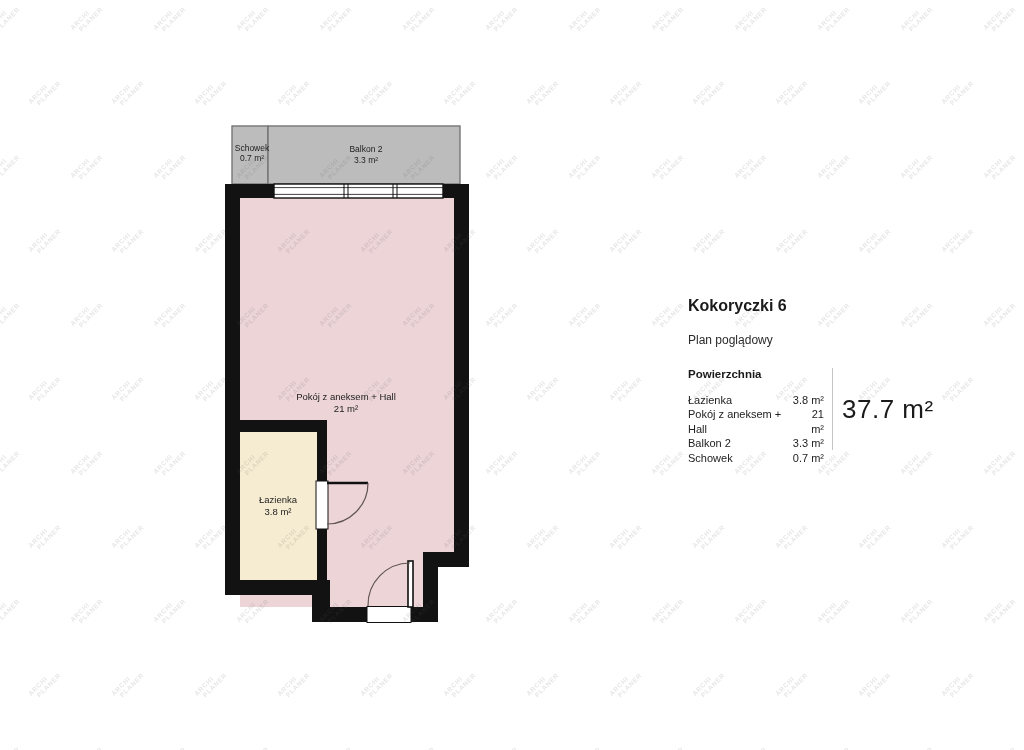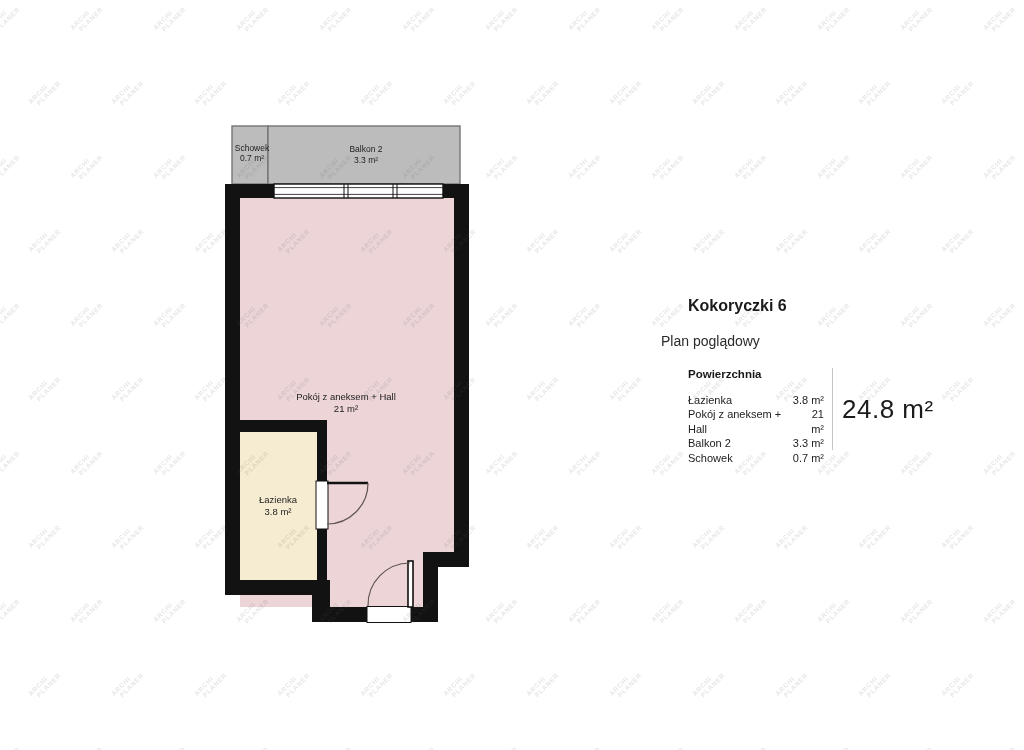--- a/index.html
+++ b/index.html
@@ -14,21 +14,21 @@
   svg.plan text{
     font-family:"Liberation Sans", sans-serif;
     fill:#1d1d1d;
     text-anchor:middle;
   }
   .plan-label{font-size:9.5px;}
   .plan-label-sm{font-size:8.5px;}
 
   
   .title{position:absolute;left:688px;top:297px;font-size:16px;font-weight:700;color:#1a1a1a;}
-  .subtitle{position:absolute;left:661px;top:333px;font-size:14px;color:#2a2a2a;}
+  .subtitle{position:absolute;left:688px;top:333px;font-size:12px;color:#2a2a2a;}
   .heading{position:absolute;left:688px;top:368px;font-size:11.5px;font-weight:700;color:#1a1a1a;}
   .rows{position:absolute;left:688px;top:393px;width:136px;}
   .row{display:flex;justify-content:space-between;font-size:11px;line-height:14.4px;color:#222;}
   .row .val{text-align:right;}
   .divider{position:absolute;left:832px;top:368px;width:1px;height:82px;background:#c4c4c4;}
   .total{position:absolute;left:842px;top:394px;font-size:26px;color:#1b1b1b;letter-spacing:0.5px;}
 
   
   .watermarks{position:absolute;inset:0;pointer-events:none;z-index:50;}
   .wm{
@@ -122,21 +122,21 @@
       <span class="lbl">Balkon 2</span>
       <span class="val">3.3 m²</span>
     </div>
     <div class="row">
       <span class="lbl">Schowek</span>
       <span class="val">0.7 m²</span>
     </div>
   </div>
 
   <div class="divider"></div>
-  <div class="total">24.8 m²</div>
+  <div class="total">37.7 m²</div>
 
   <div class="watermarks" id="wm">
       <div class="wm" style="left: -14px; top: 12px;">
         <div>ARCHI</div>
         <div class="l2">PLANER</div>
       </div>
       <div class="wm" style="left: 69px; top: 12px;">
         <div>ARCHI</div>
         <div class="l2">PLANER</div>
       </div>

